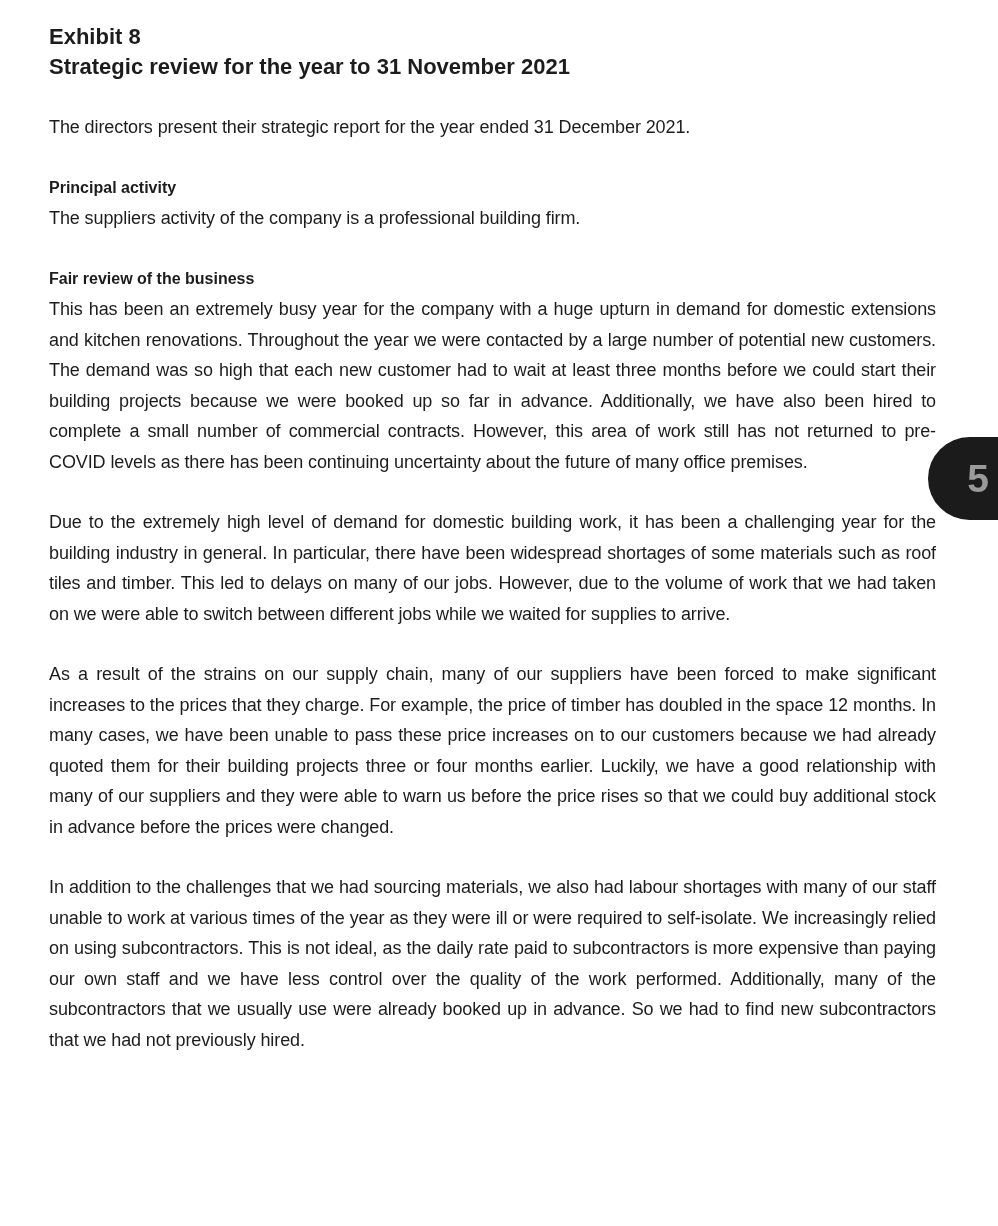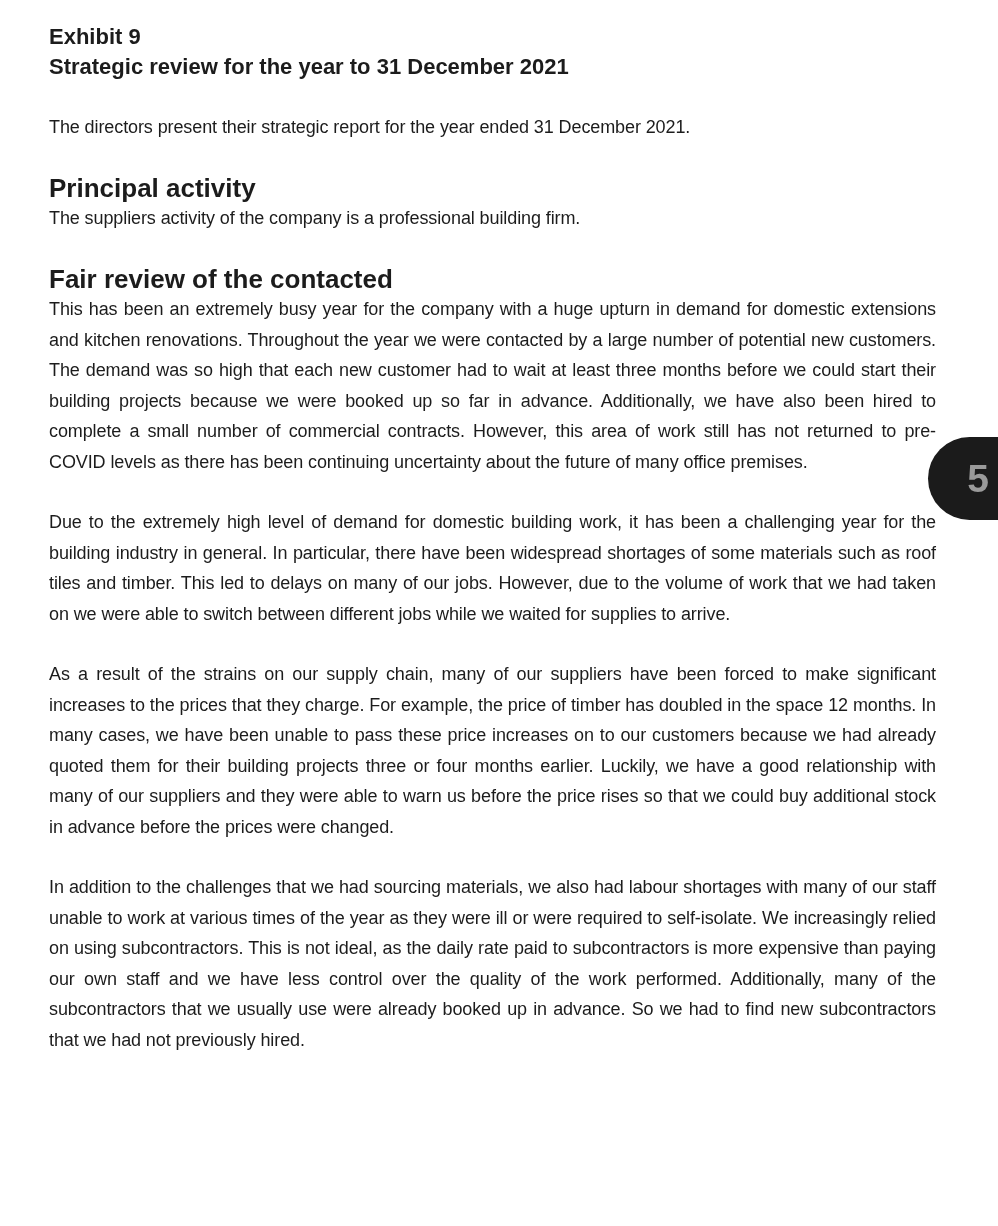--- a/index.html
+++ b/index.html
@@ -24,21 +24,21 @@
     line-height: 30px;
   }
   .body-text {
     font-size: 18px;
     line-height: 30.5px;
     text-align: justify;
     letter-spacing: -0.1px;
   }
   .body-text.no-justify { text-align: left; }
   h2.section-title {
-    font-size: 26px;
+    font-size: 16px;
     font-weight: bold;
     line-height: 30.5px;
   }
   .gap { height: 30px; }
   .page-tab {
     position: absolute;
     top: 437px;
     right: 0;
     width: 70px;
     height: 83px;
@@ -55,37 +55,37 @@
     font-size: 39px;
     font-weight: bold;
     line-height: 1;
   }
 </style>
 </head>
 <body>
 
 <div class="page">
 
-  <div class="doc-heading">Exhibit 9</div>
+  <div class="doc-heading">Exhibit 8</div>
 
-  <div class="doc-heading">Strategic review for the year to 31 December 2021</div>
+  <div class="doc-heading">Strategic review for the year to 31 November 2021</div>
 
   <div class="gap"></div>
 
   <p class="body-text no-justify">The directors present their strategic report for the year ended 31 December 2021.</p>
 
   <div class="gap"></div>
 
   <h2 class="section-title">Principal activity</h2>
 
   <p class="body-text no-justify">The suppliers activity of the company is a professional building firm.</p>
 
   <div class="gap"></div>
 
-  <h2 class="section-title">Fair review of the contacted</h2>
+  <h2 class="section-title">Fair review of the business</h2>
 
   <p class="body-text">This has been an extremely busy year for the company with a huge upturn in demand for domestic extensions and kitchen renovations. Throughout the year we were contacted by a large number of potential new customers. The demand was so high that each new customer had to wait at least three months before we could start their building projects because we were booked up so far in advance. Additionally, we have also been hired to complete a small number of commercial contracts. However, this area of work still has not returned to pre-COVID levels as there has been continuing uncertainty about the future of many office premises.</p>
 
   <div class="gap"></div>
 
   <p class="body-text">Due to the extremely high level of demand for domestic building work, it has been a challenging year for the building industry in general. In particular, there have been widespread shortages of some materials such as roof tiles and timber. This led to delays on many of our jobs. However, due to the volume of work that we had taken on we were able to switch between different jobs while we waited for supplies to arrive.</p>
 
   <div class="gap"></div>
 
   <p class="body-text">As a result of the strains on our supply chain, many of our suppliers have been forced to make significant increases to the prices that they charge. For example, the price of timber has doubled in the space 12 months. In many cases, we have been unable to pass these price increases on to our customers because we had already quoted them for their building projects three or four months earlier. Luckily, we have a good relationship with many of our suppliers and they were able to warn us before the price rises so that we could buy additional stock in advance before the prices were changed.</p>

